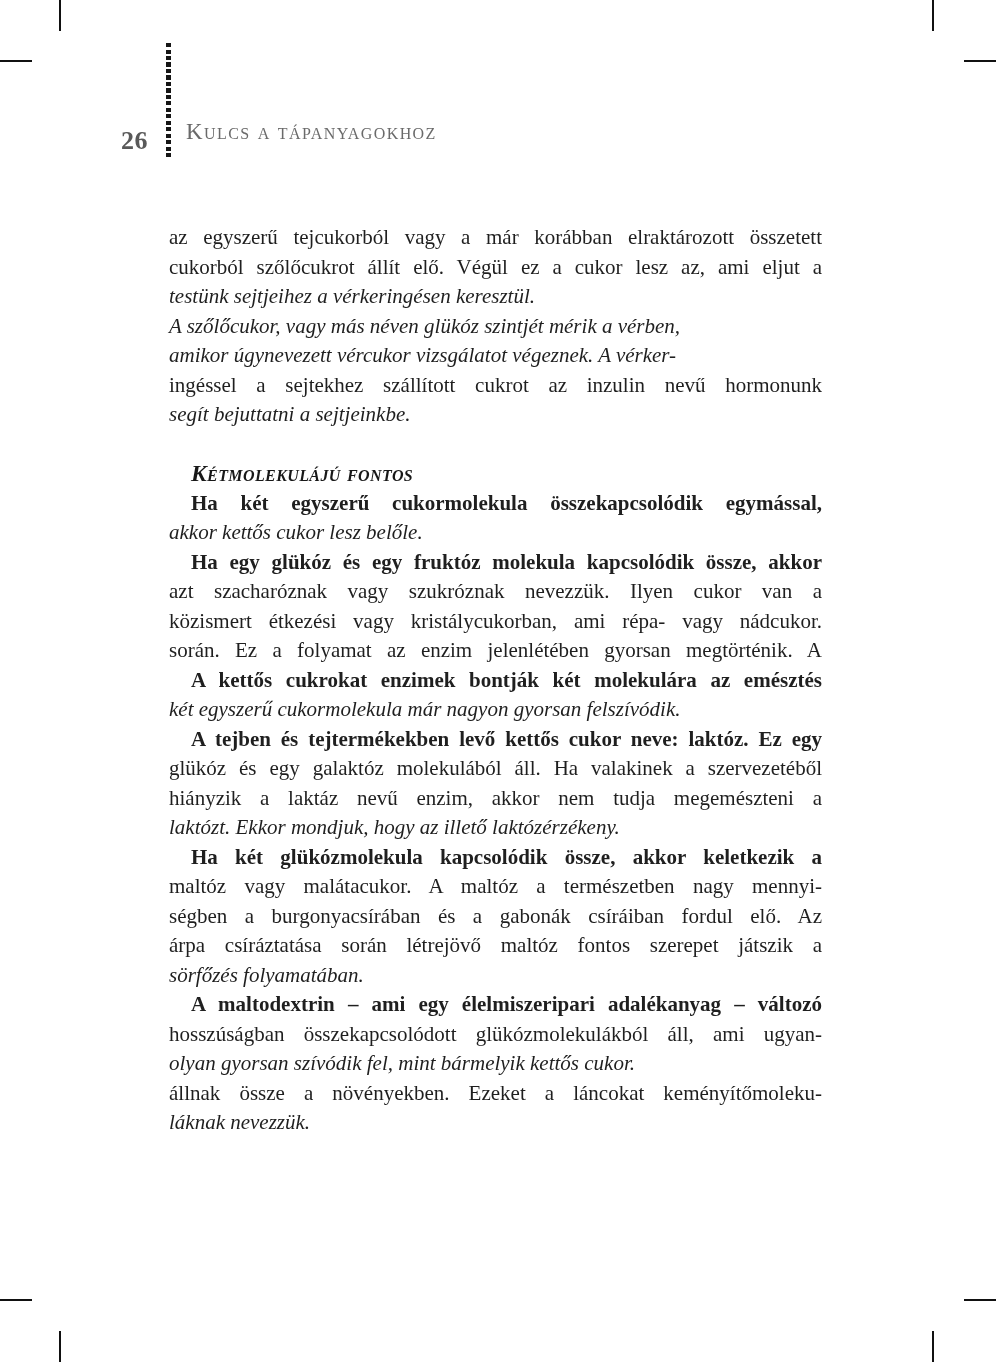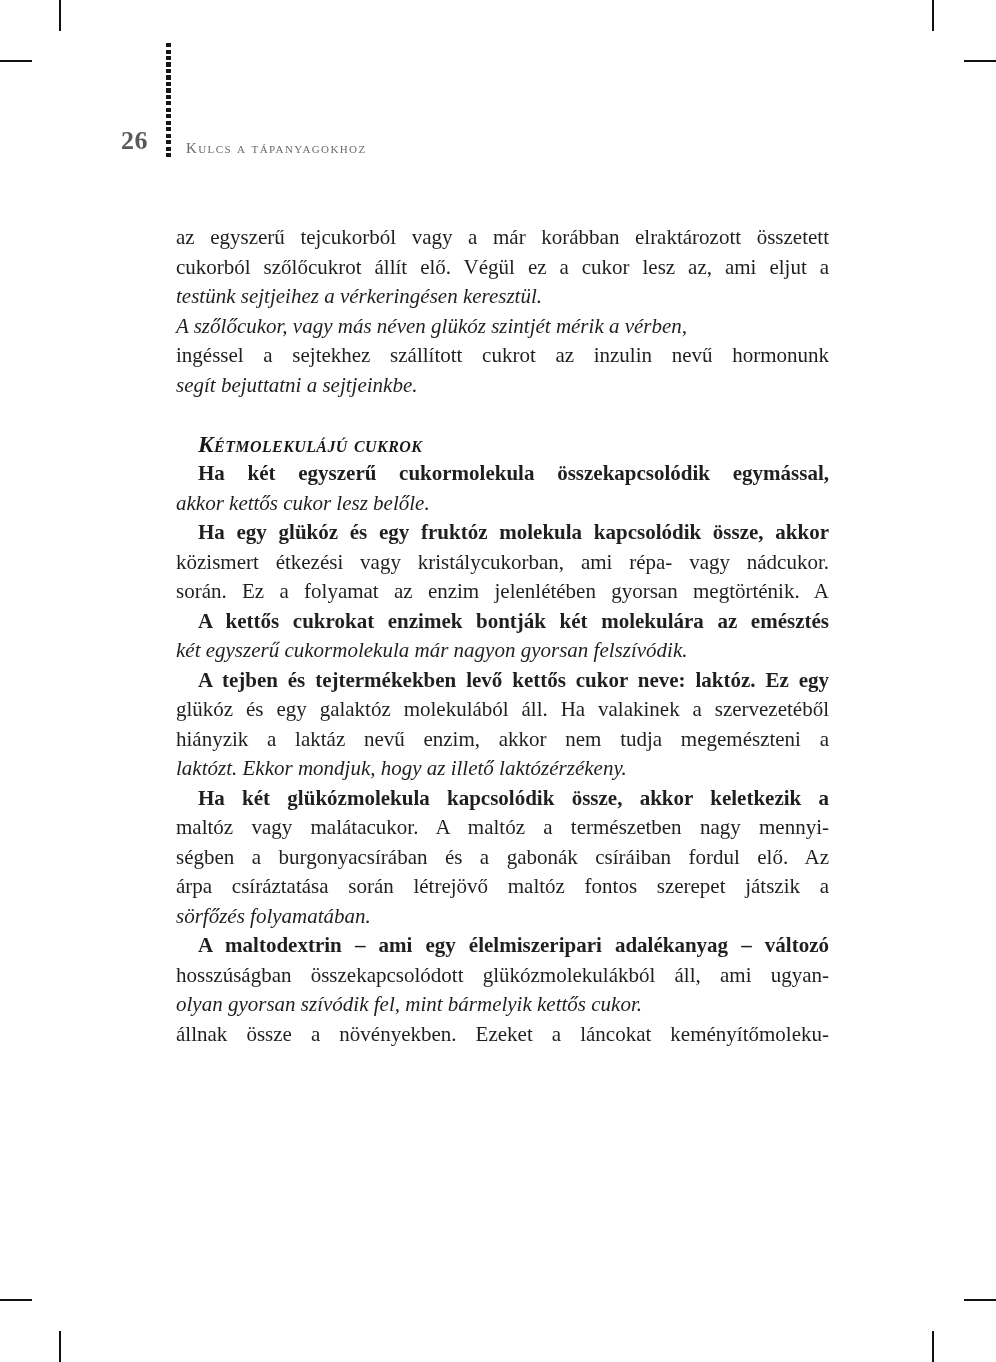--- a/index.html
+++ b/index.html
@@ -35,27 +35,27 @@
     position:absolute;left:121px;top:128px;
     font-size:26px;font-weight:bold;color:var(--pagenum);
     letter-spacing:0.5px;line-height:1;
   }
   .dotted-rule{
     position:absolute;left:166px;top:43px;width:5px;height:117px;
     background:repeating-linear-gradient(to bottom,
       var(--dots) 0px,var(--dots) 4px,transparent 4px,transparent 6.5px);
   }
   .running-head{
-    position:absolute;left:186px;top:140px;
-    font-variant:small-caps;font-size:15px;color:var(--runhead);
+    position:absolute;left:186px;top:119px;
+    font-variant:small-caps;font-size:23px;color:var(--runhead);
     letter-spacing:1.4px;line-height:1.1;
   }
   
   .text-block{
-    position:absolute;left:176px;top:223px;width:653px;
+    position:absolute;left:169px;top:223px;width:653px;
     color:var(--body);font-size:21px;
   }
   .ln{height:29.5px;line-height:29.5px;}
   .ln.l{white-space:nowrap;font-style:italic;}
   .ln.j{text-align:justify;text-align-last:justify;}
   .ln.ind{padding-left:22px;font-weight:bold;}
   .ln.heading{
     font-weight:bold;font-variant:small-caps;
     font-size:23.5px;letter-spacing:0.4px;color:#181818;
   }
@@ -77,39 +77,42 @@
 
   <div class="page-number">26</div>
   <div class="dotted-rule"></div>
   <div class="running-head">Kulcs a tápanyagokhoz</div>
 
   <div class="text-block" id="textBlock">
       <div class="ln j">az egyszerű tejcukorból vagy a már korábban elraktározott összetett</div>
       <div class="ln j">cukorból szőlőcukrot állít elő. Végül ez a cukor lesz az, ami eljut a</div>
       <div class="ln l">testünk sejtjeihez a vérkeringésen keresztül.</div>
       <div class="ln l">A szőlőcukor, vagy más néven glükóz szintjét mérik a vérben,</div>
+      <div class="ln l">amikor úgynevezett vércukor vizsgálatot végeznek. A vérker-</div>
       <div class="ln j">ingéssel a sejtekhez szállított cukrot az inzulin nevű hormonunk</div>
       <div class="ln l">segít bejuttatni a sejtjeinkbe.</div>
       <div class="ln l blank"></div>
-      <div class="ln l ind heading">Kétmolekulájú cukrok</div>
+      <div class="ln l ind heading">Kétmolekulájú fontos</div>
       <div class="ln j ind">Ha két egyszerű cukormolekula összekapcsolódik egymással,</div>
       <div class="ln l">akkor kettős cukor lesz belőle.</div>
       <div class="ln j ind">Ha egy glükóz és egy fruktóz molekula kapcsolódik össze, akkor</div>
+      <div class="ln j">azt szacharóznak vagy szukróznak nevezzük. Ilyen cukor van a</div>
       <div class="ln j">közismert étkezési vagy kristálycukorban, ami répa- vagy nádcukor.</div>
       <div class="ln j">során. Ez a folyamat az enzim jelenlétében gyorsan megtörténik. A</div>
       <div class="ln j ind">A kettős cukrokat enzimek bontják két molekulára az emésztés</div>
       <div class="ln l">két egyszerű cukormolekula már nagyon gyorsan felszívódik.</div>
       <div class="ln j ind">A tejben és tejtermékekben levő kettős cukor neve: laktóz. Ez egy</div>
       <div class="ln j">glükóz és egy galaktóz molekulából áll. Ha valakinek a szervezetéből</div>
       <div class="ln j">hiányzik a laktáz nevű enzim, akkor nem tudja megemészteni a</div>
       <div class="ln l">laktózt. Ekkor mondjuk, hogy az illető laktózérzékeny.</div>
       <div class="ln j ind">Ha két glükózmolekula kapcsolódik össze, akkor keletkezik a</div>
       <div class="ln j">maltóz vagy malátacukor. A maltóz a természetben nagy mennyi-</div>
       <div class="ln j">ségben a burgonyacsírában és a gabonák csíráiban fordul elő. Az</div>
       <div class="ln j">árpa csíráztatása során létrejövő maltóz fontos szerepet játszik a</div>
       <div class="ln l">sörfőzés folyamatában.</div>
       <div class="ln j ind">A maltodextrin – ami egy élelmiszeripari adalékanyag – változó</div>
       <div class="ln j">hosszúságban összekapcsolódott glükózmolekulákból áll, ami ugyan-</div>
       <div class="ln l">olyan gyorsan szívódik fel, mint bármelyik kettős cukor.</div>
       <div class="ln j">állnak össze a növényekben. Ezeket a láncokat keményítőmoleku-</div>
+      <div class="ln l">láknak nevezzük.</div>
     </div>
 
 </div>
 
 </body></html>

